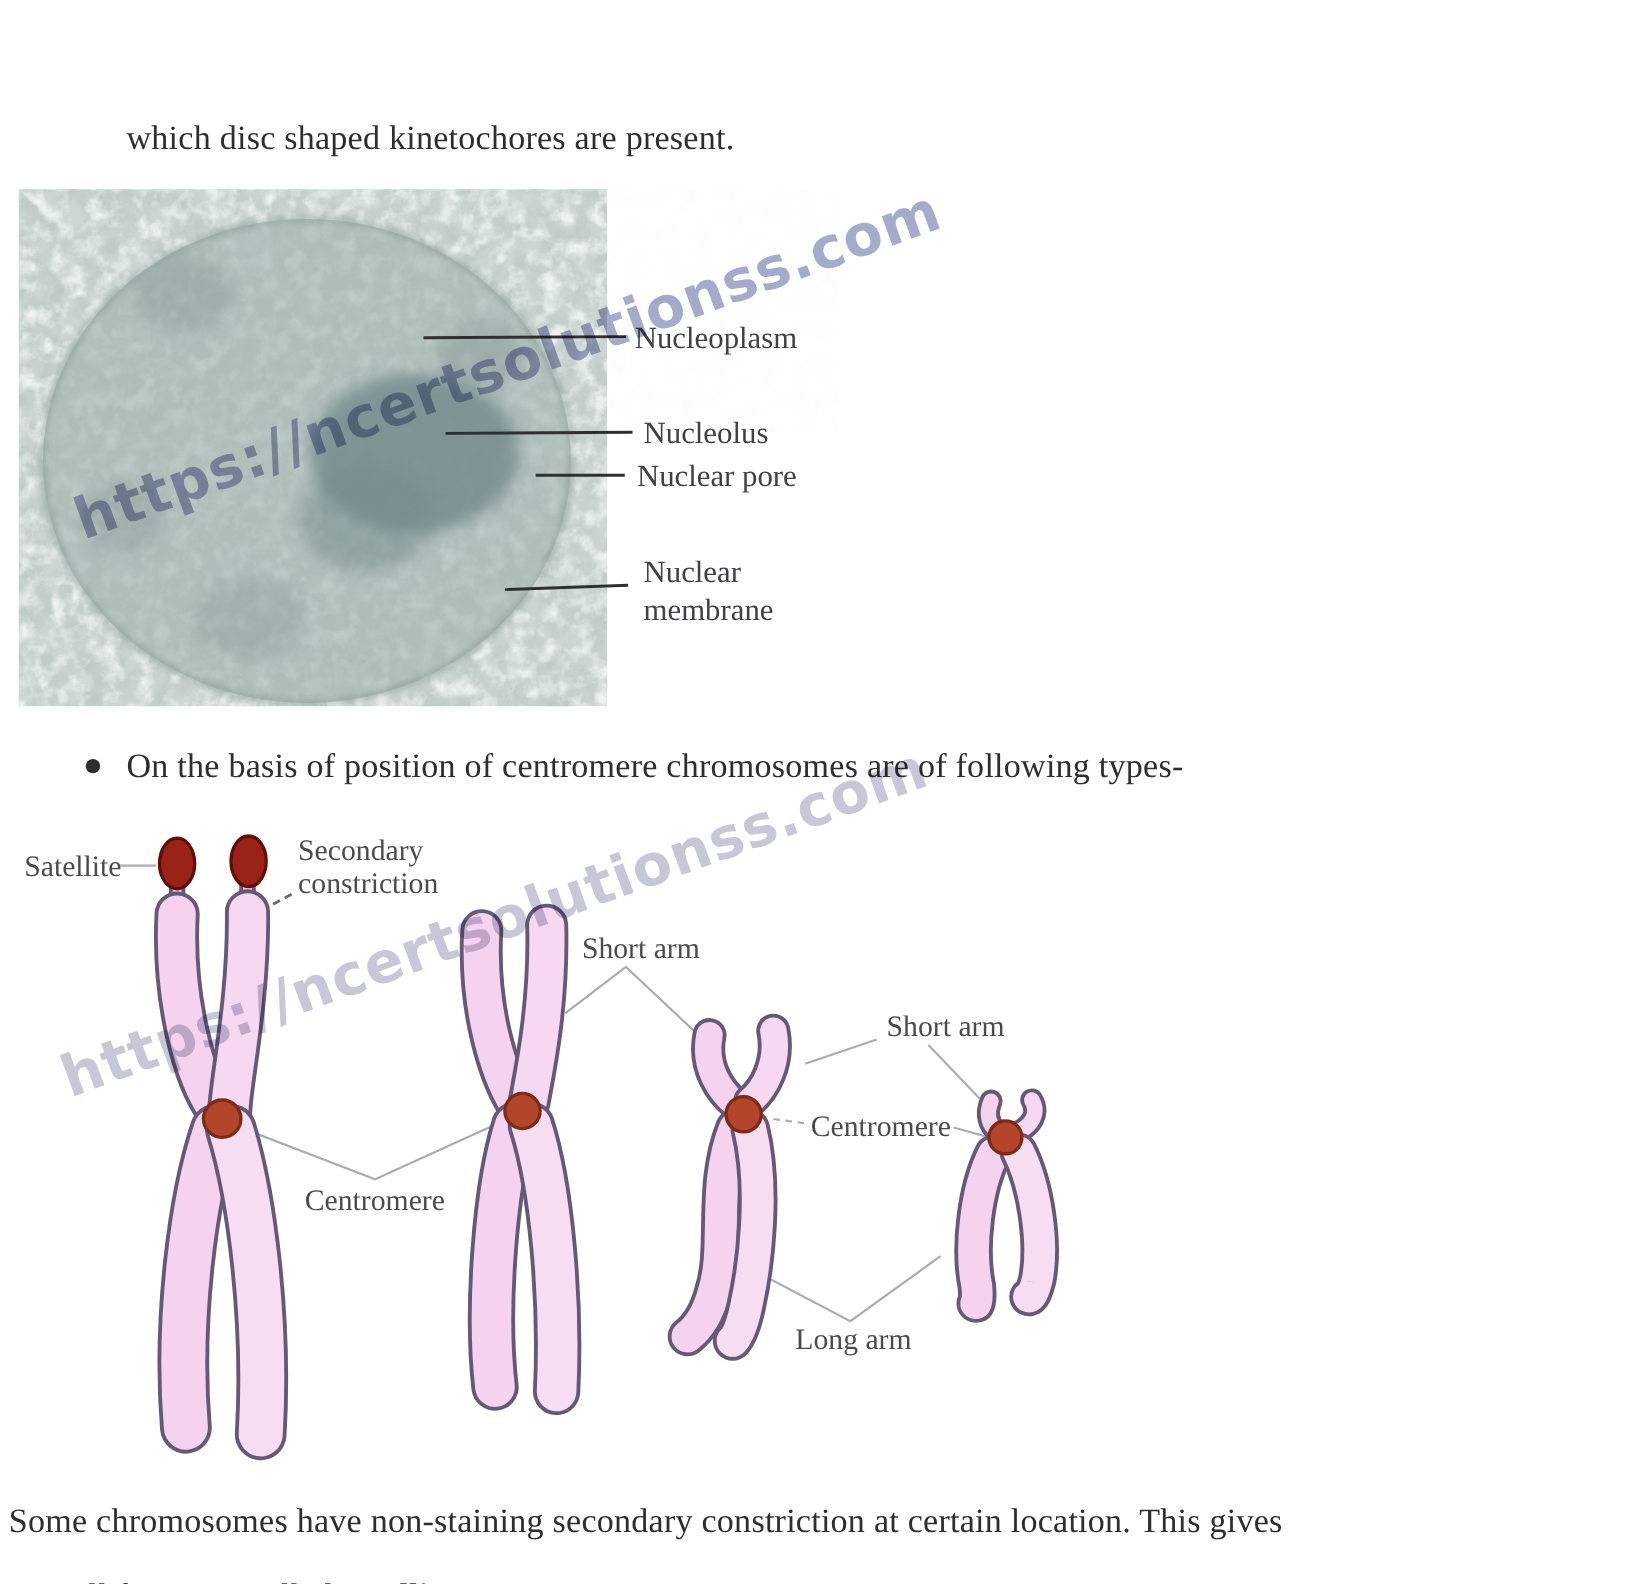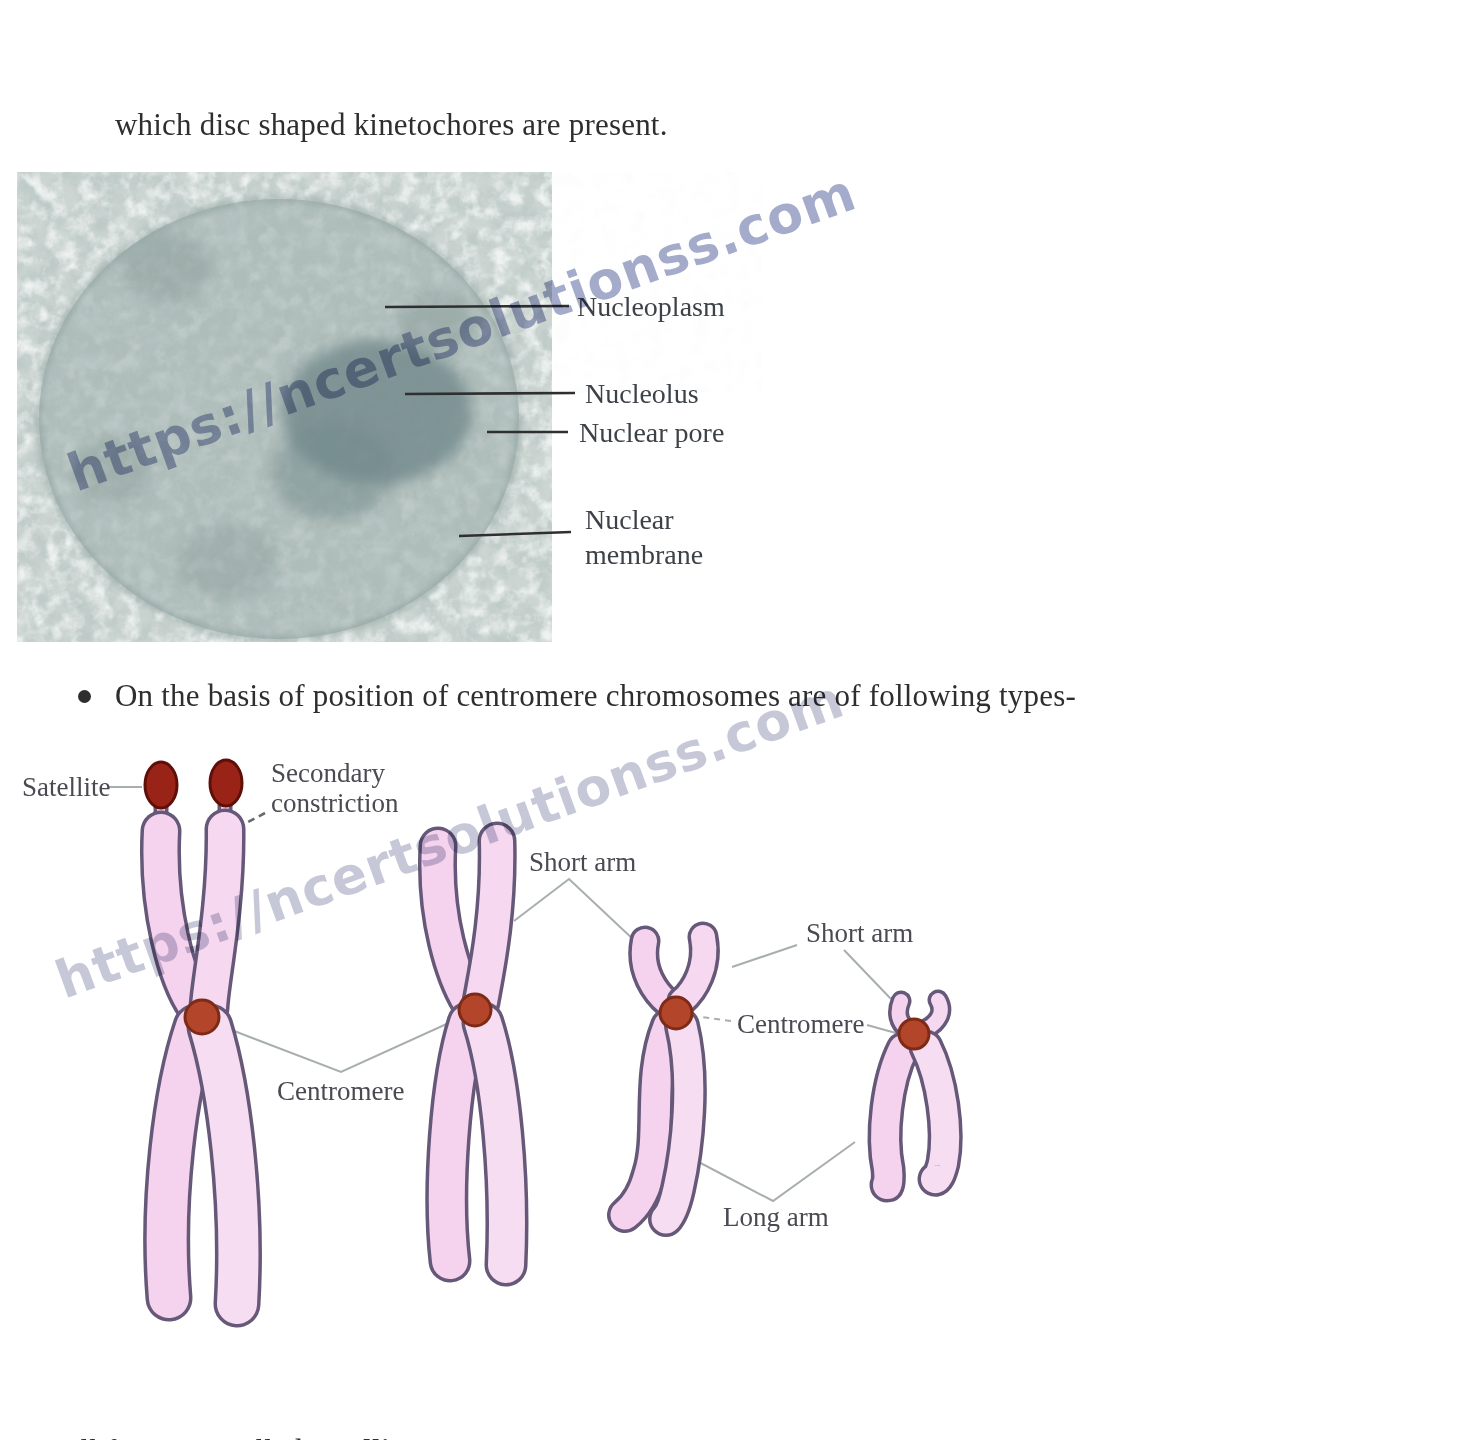--- a/index.html
+++ b/index.html
@@ -210,17 +210,17 @@
       <text class="chromlabel" x="520" y="122">Short arm</text>
       <text class="chromlabel" x="797" y="193">Short arm</text>
       <text class="chromlabel" x="728" y="284">Centromere</text>
       <text class="chromlabel" x="268" y="351">Centromere</text>
       <text class="chromlabel" x="714" y="477">Long arm</text>
     </svg>
   </figure>
 
   <div class="wm" id="wm2">https://ncertsolutionss.com</div>
 
-  <p class="bodytext" id="closing"><br>
+  <p class="bodytext" id="closing"><span>Some chromosomes have non-staining secondary constriction at certain location. This gives</span><br>
     <span>a small fragment called </span><b>satellite</b><span>.</span>
   </p>
 
 </div>
 
 </body></html>

